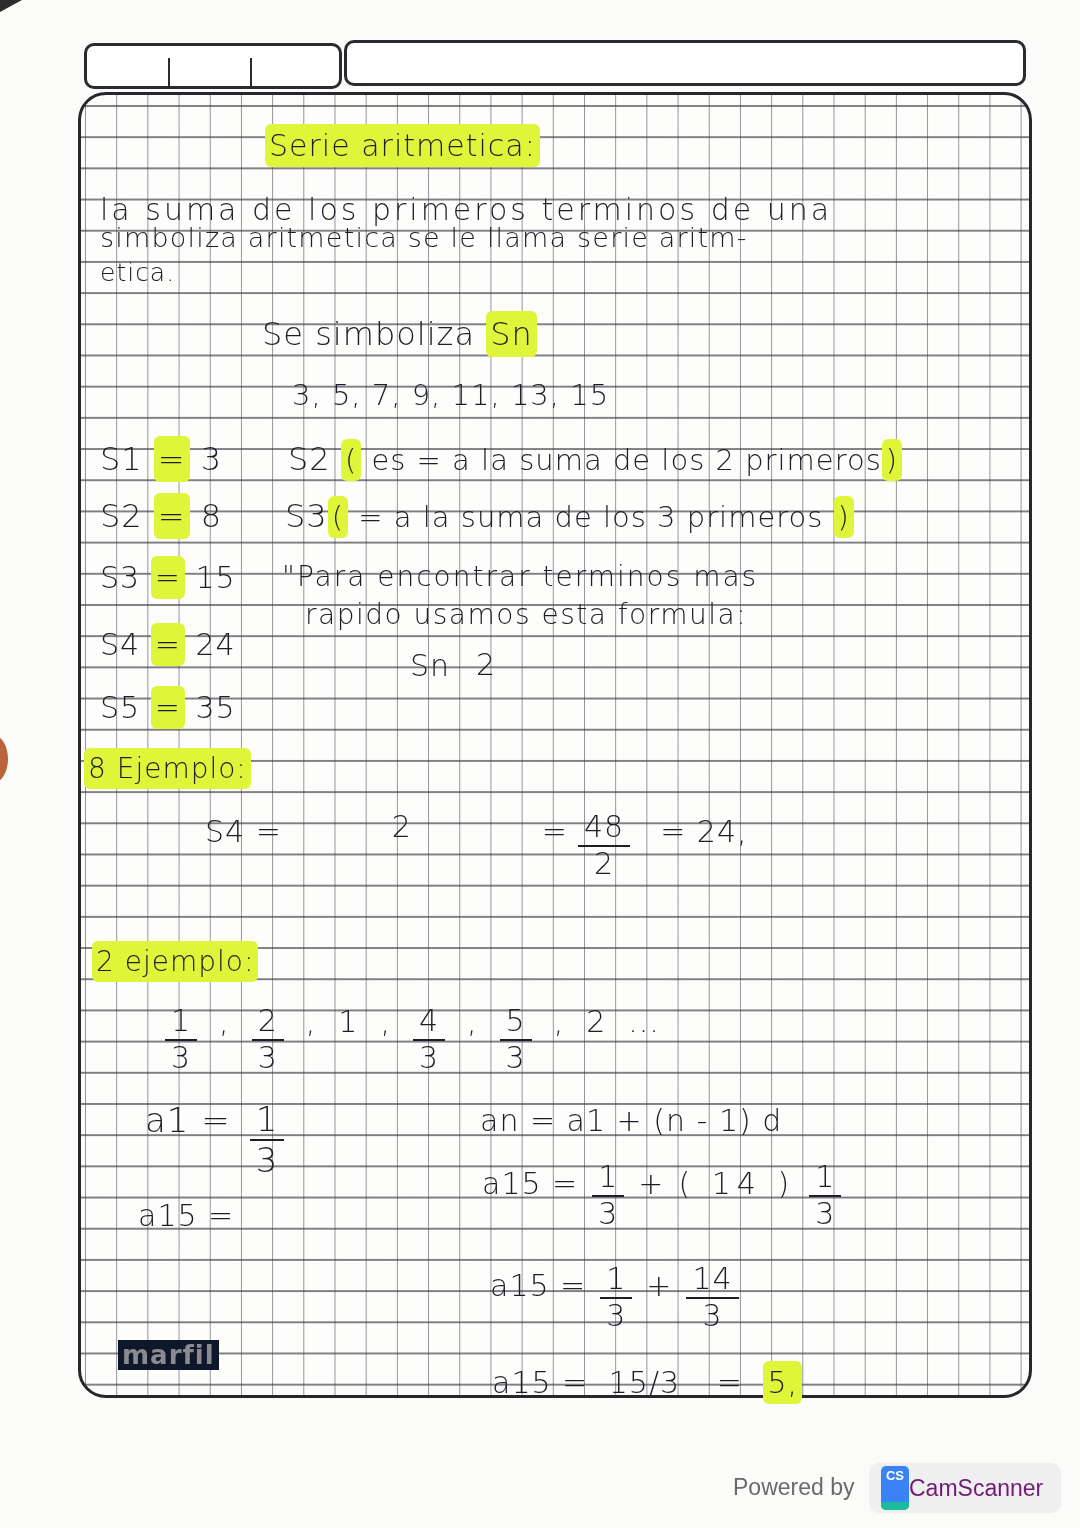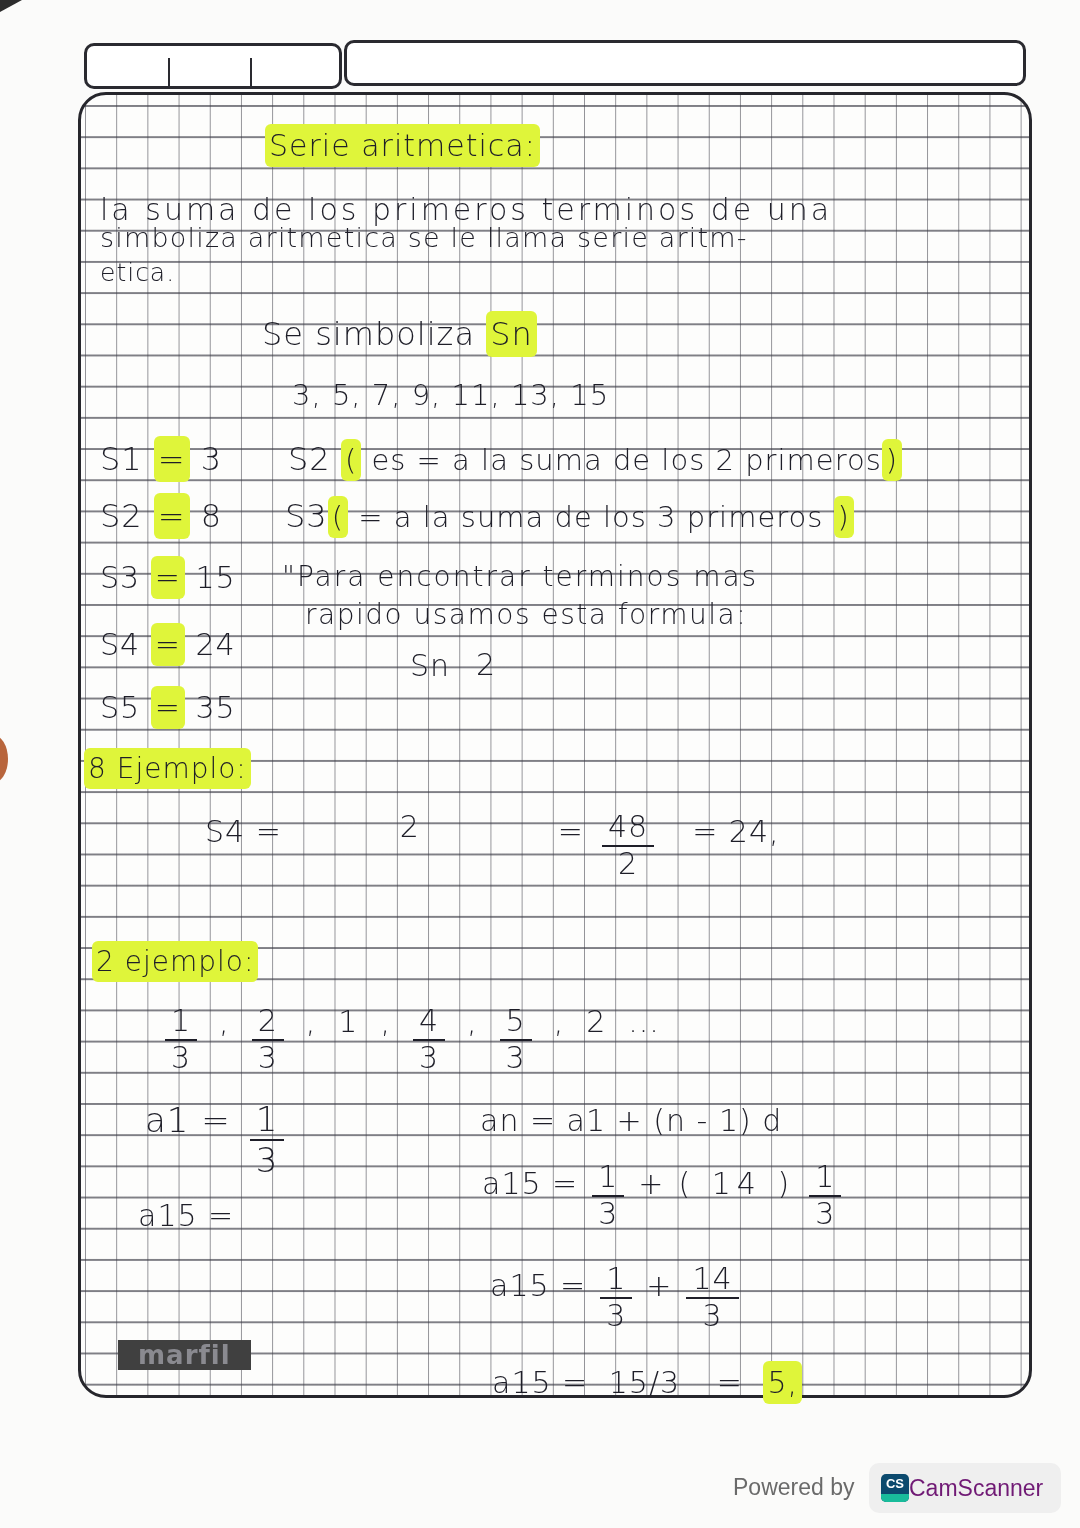--- a/index.html
+++ b/index.html
@@ -21,27 +21,27 @@
     background-color: #fdfdfc;
     background-image:
       linear-gradient(to right, rgba(60,60,70,0.55) 1px, transparent 1px),
       linear-gradient(to bottom, rgba(60,60,70,0.65) 1.5px, transparent 1.5px);
     background-size: 31.2px 31.2px, 31.2px 31.2px;
     background-position: 4px 0, 0 10px;
   }
   .frac { display: inline-flex; flex-direction: column; align-items: center; vertical-align: middle; }
   .frac .num { border-bottom: 2.5px solid #1e1e28; padding: 0 6px; line-height: 1.15; }
   .frac .den { line-height: 1.15; }
-  .brand-logo { position: absolute; left: 118px; top: 1340px; font-family: "DejaVu Sans", sans-serif; font-weight: bold; font-size: 26px; color: #8a8a90; letter-spacing: 1px; background: #404040; padding: 0 20px; }
+  .brand-logo { position: absolute; left: 118px; top: 1340px; font-family: "DejaVu Sans", sans-serif; font-weight: bold; font-size: 26px; color: #8a8a90; letter-spacing: 1px; background: #0f172a; padding: 0 4px; }
   .thumb { position: absolute; left: -22px; top: 735px; width: 30px; height: 48px; border-radius: 50%; background: #b8653c; }
   .corner-shadow { position: absolute; left: 0; top: 0; width: 22px; height: 12px; background: #2c2c2c; clip-path: polygon(0 0, 100% 0, 0 100%); }
   
   .powered { position: absolute; left: 733px; top: 1474px; font-family: "Liberation Sans", sans-serif; font-size: 23px; color: #6a6a6a; }
   .cs-badge { position: absolute; left: 869px; top: 1463px; width: 192px; height: 50px; border-radius: 10px; background: #efefef; display: flex; align-items: center; }
-  .cs-icon { width: 28px; height: 28px; margin-left: 12px; border-radius: 5px; background: #0c4a6e; position: relative; overflow: hidden; color: #fff; font-family: "Liberation Sans", sans-serif; font-weight: bold; font-size: 13px; display: flex; align-items: flex-start; justify-content: center; padding-top: 2px; box-sizing: border-box; }
+  .cs-icon { width: 28px; height: 44px; margin-left: 12px; border-radius: 5px; background: #3b82f6; position: relative; overflow: hidden; color: #fff; font-family: "Liberation Sans", sans-serif; font-weight: bold; font-size: 13px; display: flex; align-items: flex-start; justify-content: center; padding-top: 2px; box-sizing: border-box; }
   .cs-icon::after { content: ""; position: absolute; left: 0; right: 0; bottom: 0; height: 8px; background: #19bc9b; }
   .cs-text { font-family: "Liberation Sans", sans-serif; font-size: 23px; color: #701a75; }
 </style>
 </head>
 <body>
 
 <div class="corner-shadow"></div>
 <div class="thumb"></div>
 
 <div class="hdr-box" style="left:84px; top:43px; width:252px; height:40px;"></div>
@@ -94,21 +94,21 @@
 <div class="hand" style="left:305px; top:598px; font-size:28px; letter-spacing:1.5px;">rapido usamos esta formula:</div>
 
 <div class="hand" style="left:410px; top:648px; font-size:30px; display:flex; align-items:center; gap:26px;">
   <span>Sn</span>
   <span class="frac">
     <span class="den">2</span>
   </span>
 </div>
 
 <div class="hand" style="left:84px; top:752px; font-size:28px;"><span class="hl">8 Ejemplo:</span></div>
-<div class="hand" style="left:205px; top:810px; font-size:30px; display:flex; align-items:flex-start; gap:18px;">
+<div class="hand" style="left:205px; top:810px; font-size:30px; display:flex; align-items:flex-start; gap:10px;">
   <span style="margin-top:4px;">S4 =</span>
   <span class="frac" style="width:220px;">
     <span class="den">2</span>
   </span>
   <span style="margin-top:4px; margin-left:20px;">=</span>
   <span class="frac">
     <span class="num">48</span>
     <span class="den">2</span>
   </span>
   <span style="margin-top:4px; margin-left:20px;">= 24,</span>

